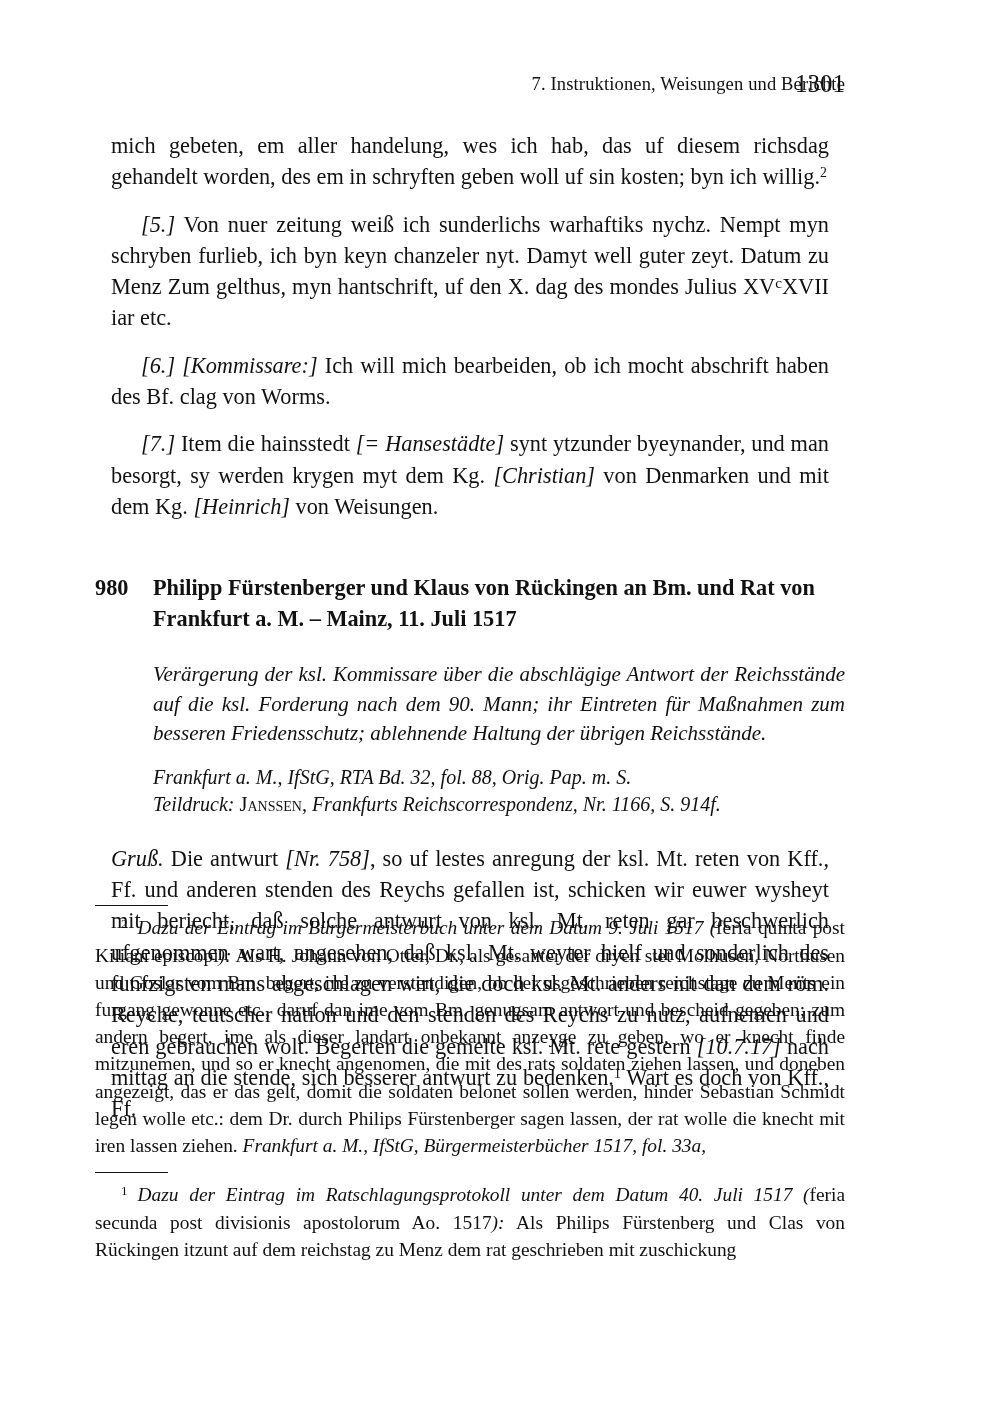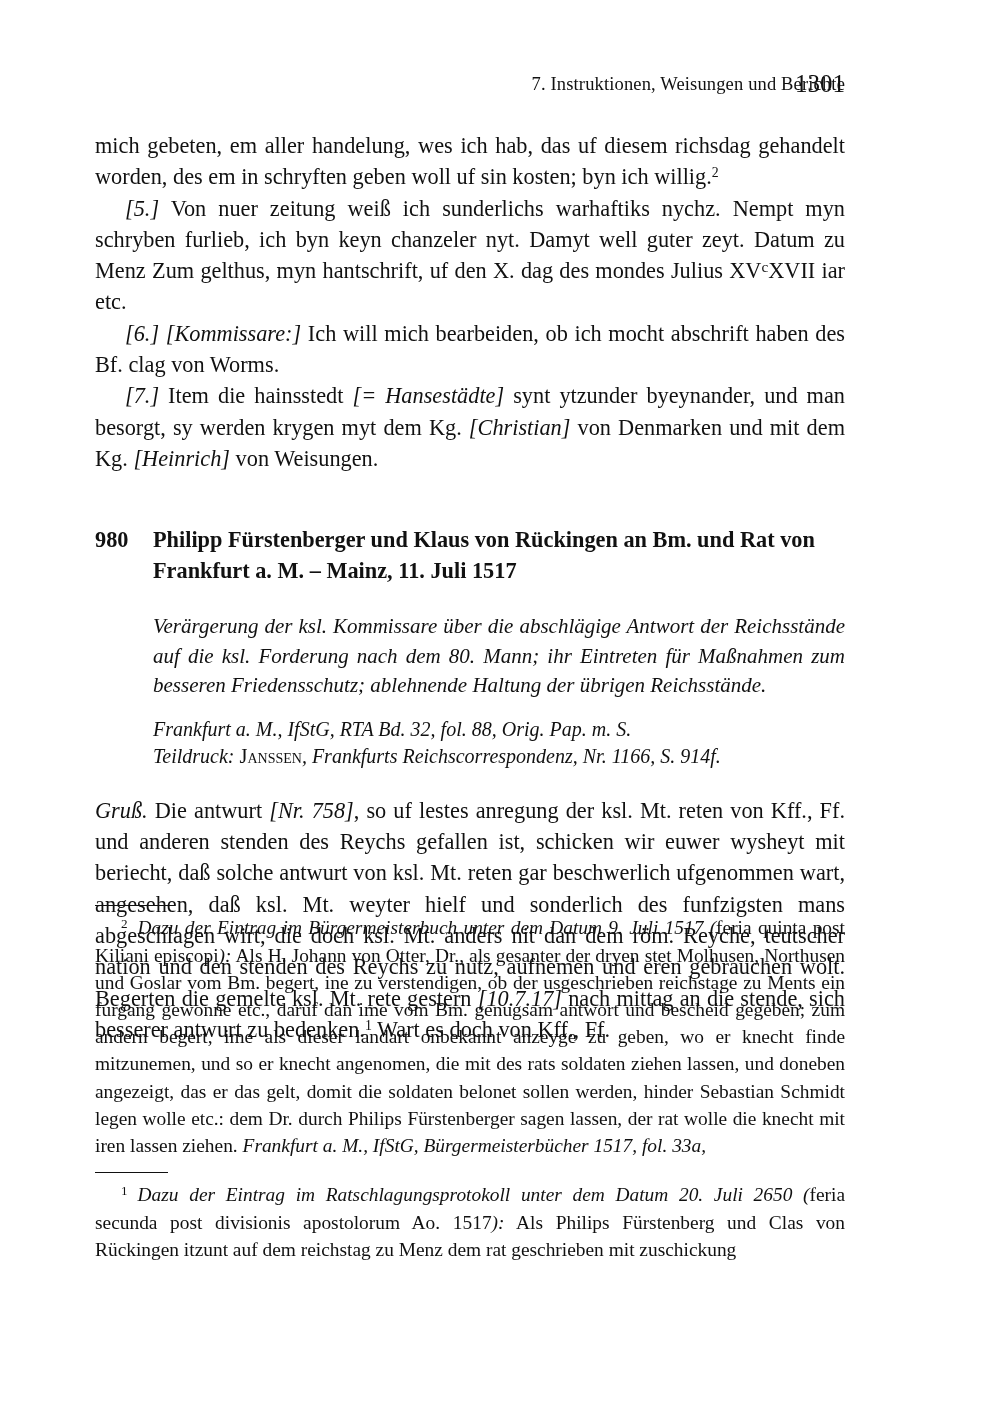--- a/index.html
+++ b/index.html
@@ -44,21 +44,21 @@
     top: -4px;
     font-size: 25px;
   }
 
   
   .body-para {
     font-size: 22.3px;
     line-height: 31.3px;
     text-align: justify;
     text-justify: inter-word;
-    margin: 0;
+    margin: 16px;
     hyphens: manual;
   }
   .body-para.first { margin-top: 8px; }
   .body-para.indented { text-indent: 30px; }
 
   em, .it { font-style: italic; }
 
   sup.fn {
     font-size: 0.62em;
     vertical-align: 0.52em;
@@ -169,36 +169,36 @@
 
   <p class="body-para indented"><em>[6.]</em> <em>[Kommissare:]</em><span> Ich will mich bearbeiden, ob ich mocht abschrift haben des Bf. clag von Worms.</span></p>
 
   <p class="body-para indented"><em>[7.]</em><span> Item die hainsstedt </span><em>[= Hansestädte]</em><span> synt ytzunder byeynander, und man besorgt, sy werden krygen myt dem Kg. </span><em>[Christian]</em><span> von Denmarken und mit dem Kg. </span><em>[Heinrich]</em><span> von Weisungen.</span></p>
 
   <div class="doc-head">
     <span class="doc-num">980</span>
     <span class="doc-title">Philipp Fürstenberger und Klaus von Rückingen an Bm. und Rat von Frankfurt a. M. – Mainz, 11. Juli 1517</span>
   </div>
 
-  <div class="regest">Verärgerung der ksl. Kommissare über die abschlägige Antwort der Reichsstände auf die ksl. Forderung nach dem 80. Mann; ihr Eintreten für Maßnahmen zum besseren Friedensschutz; ablehnende Haltung der übrigen Reichsstände.</div>
+  <div class="regest">Verärgerung der ksl. Kommissare über die abschlägige Antwort der Reichsstände auf die ksl. Forderung nach dem 90. Mann; ihr Eintreten für Maßnahmen zum besseren Friedensschutz; ablehnende Haltung der übrigen Reichsstände.</div>
 
   <div class="source-block">
     <span class="line">Frankfurt a. M., IfStG, RTA Bd. 32, fol. 88, Orig. Pap. m. S.</span>
     <span class="line"><span>Teildruck:</span> <span class="smallcaps">Janssen</span><span>, Frankfurts Reichscorrespondenz, Nr. 1166, S. 914f.</span></span>
   </div>
 
   <p class="body-para main-text"><em>Gruß.</em><span> Die antwurt </span><em>[Nr. 758]</em><span>, so uf lestes anregung der ksl. Mt. reten von Kff., Ff. und anderen stenden des Reychs gefallen ist, schicken wir euwer wysheyt mit beriecht, daß solche antwurt von ksl. Mt. reten gar beschwerlich ufgenommen wart, angesehen, daß ksl. Mt. weyter hielf und sonderlich des funfzigsten mans abgeschlagen wirt, die doch ksl. Mt. anders nit dan dem röm. Reyche, teutscher nation und den stenden des Reychs zu nutz, aufnemen und eren gebrauchen wolt. Begerten die gemelte ksl. Mt. rete gestern </span><em>[10.7.17]</em><span> nach mittag an die stende, sich besserer antwurt zu bedenken.</span><sup class="fn">1</sup><span> Wart es doch von Kff., Ff.</span></p>
 
 </div>
 
 <div class="footnotes">
 
   <div class="fn-block fn2">
     <div class="fn-rule"></div>
     <p class="fn-text"><span class="fn-marker">2</span><em>Dazu der Eintrag im Bürgermeisterbuch unter dem Datum 9. Juli 1517 (</em><span>feria quinta post Kiliani episcopi</span><em>):</em><span> Als H. Johann von Otter, Dr., als gesanter der dryen stet Molhusen, Northusen und Goslar vom Bm. begert, ine zu verstendigen, ob der usgeschrieben reichstage zu Ments ein furgang gewonne etc., daruf dan ime vom Bm. genugsam antwort und bescheid gegeben; zum andern begert, ime als dieser landart onbekannt anzeyge zu geben, wo er knecht finde mitzunemen, und so er knecht angenomen, die mit des rats soldaten ziehen lassen, und doneben angezeigt, das er das gelt, domit die soldaten belonet sollen werden, hinder Sebastian Schmidt legen wolle etc.: dem Dr. durch Philips Fürstenberger sagen lassen, der rat wolle die knecht mit iren lassen ziehen. </span><em>Frankfurt a. M., IfStG, Bürgermeisterbücher 1517, fol. 33a,</em></p>
   </div>
 
   <div class="fn-block fn1">
     <div class="fn-rule"></div>
-    <p class="fn-text"><span class="fn-marker">1</span><em>Dazu der Eintrag im Ratschlagungsprotokoll unter dem Datum 20. Juli 2650 (</em><span>feria secunda post divisionis apostolorum Ao. 1517</span><em>):</em><span> Als Philips Fürstenberg und Clas von Rückingen itzunt auf dem reichstag zu Menz dem rat geschrieben mit zuschickung</span></p>
+    <p class="fn-text"><span class="fn-marker">1</span><em>Dazu der Eintrag im Ratschlagungsprotokoll unter dem Datum 40. Juli 1517 (</em><span>feria secunda post divisionis apostolorum Ao. 1517</span><em>):</em><span> Als Philips Fürstenberg und Clas von Rückingen itzunt auf dem reichstag zu Menz dem rat geschrieben mit zuschickung</span></p>
   </div>
 
 </div>
 
 </body></html>

